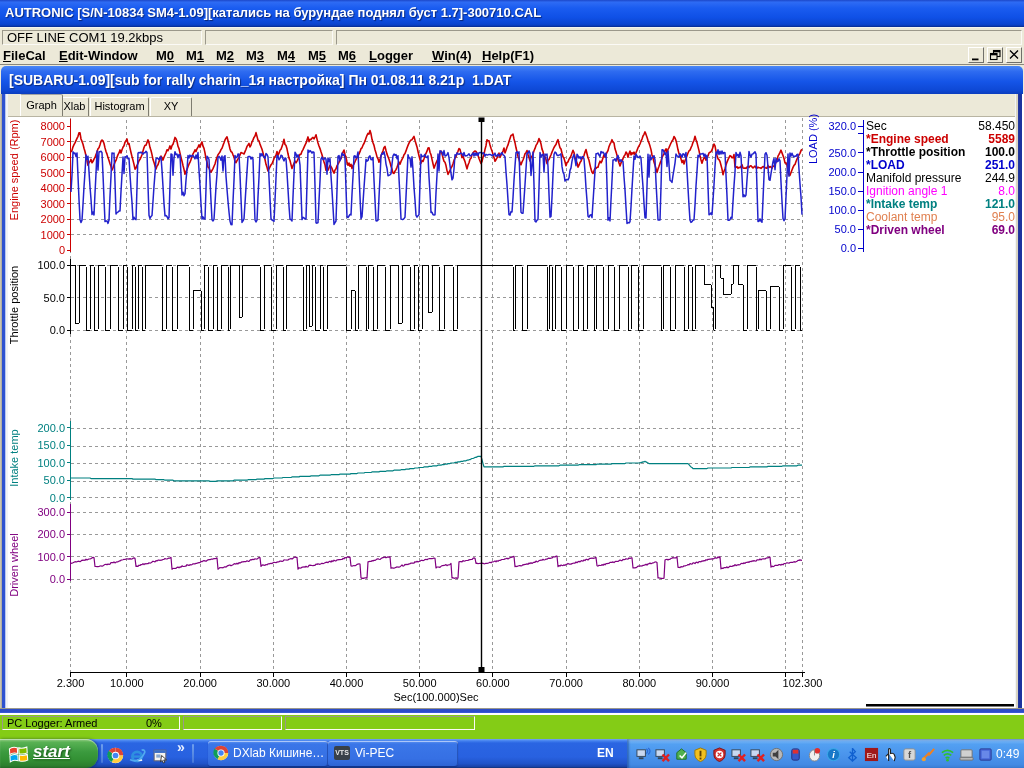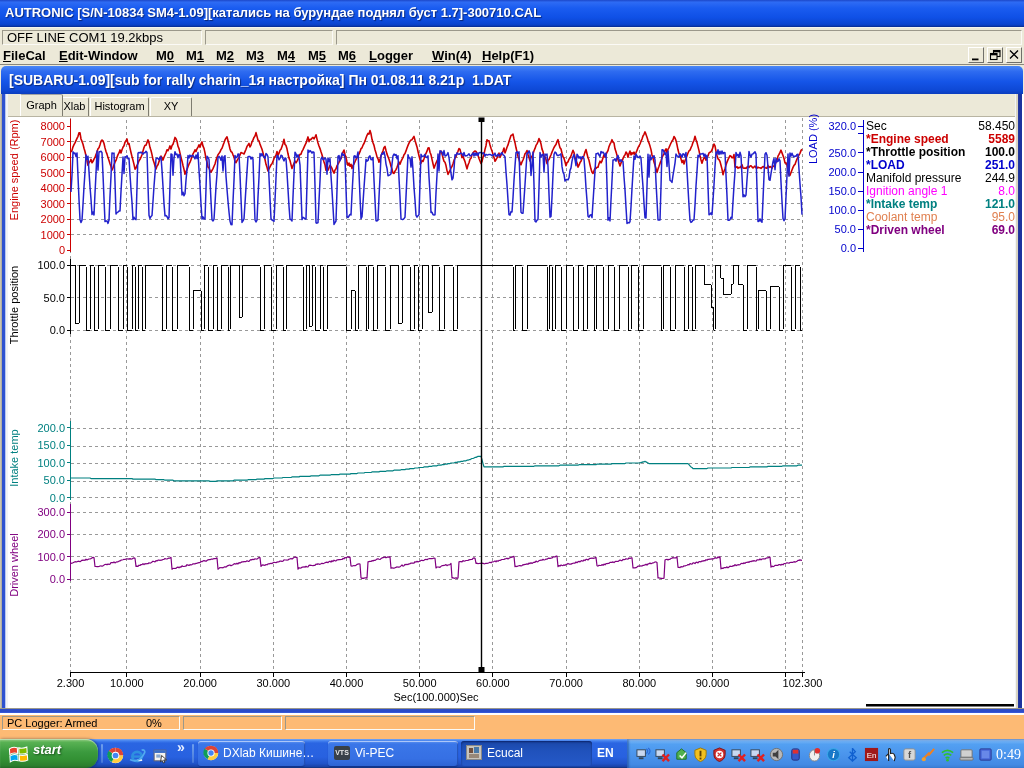--- a/index.html
+++ b/index.html
@@ -22,41 +22,41 @@
 .childtitle span{position:absolute;left:8px;top:0;white-space:nowrap;text-shadow:1px 1px 1px rgba(0,0,30,.5);}
 .cframeL{left:0px;top:94px;width:8px;height:620px;background:linear-gradient(90deg,#C8C5B2 0 1px,#B0AEA2 1px 2px,#2E52D0 2px 5px,#B8C8F0 5px 6px,#F2F4F6 6px 8px);}
 .cframeR{left:1015px;top:94px;width:9px;height:620px;background:linear-gradient(90deg,#F2F4F6 0 1px,#D8D4C4 1px 3px,#25379E 3px 4px,#1C339E 4px 7px,#FFFFFF 7px 9px);}
 .cframeB{left:0px;top:708px;width:1024px;height:7px;background:linear-gradient(180deg,#9A988C 0 1px,#2C4CC8 1px 4px,#3858D8 4px 5px,#FFFFFF 5px 7px);}
 .tabrow{left:8px;top:94px;width:1007px;height:22px;background:#ECE9D8;}
 .tab{position:absolute;bottom:0;height:19px;background:#ECE9D8;border:1px solid #fff;
  border-bottom:none;border-right:1px solid #7E7C70;font-size:11px;color:#000;text-align:center;
  border-radius:2px 2px 0 0;}
 .tab.active{height:22px;z-index:3;border-left:1px solid #fff;border-top:1px solid #a3a3a3;margin-left:12px;}
 .chart{left:8px;top:116px;width:1007px;height:592px;background:#fff;border-top:1px solid #B8B4A2;}
-.statusbar{left:0;top:715px;width:1024px;height:24px;background:#fdba74;}
+.statusbar{left:0;top:715px;width:1024px;height:24px;background:#84cc16;}
 .spanel{position:absolute;top:1px;height:14px;border:1px solid;border-color:#9B988A #FBFAF6 #FBFAF6 #9B988A;
  font-size:11px;color:#000;line-height:12px;padding-left:4px;}
 .taskbar{left:0;top:739px;width:1024px;height:29px;
  background:linear-gradient(180deg,#7AA8F0 0%,#4583F0 6%,#2A65E2 14%,#2861E0 62%,#2053C8 85%,#1941A5 96%,#10306E 100%);}
 .startbtn{position:absolute;left:0;top:0;width:98px;height:29px;border-radius:0 12px 12px 0;
  background:linear-gradient(180deg,#8FCB7E 0%,#58B153 12%,#3B9A3E 45%,#339134 70%,#2C7F2E 92%,#246B26 100%);
  box-shadow:inset 0 1px 1px rgba(255,255,255,.45), 1px 0 3px rgba(0,20,60,.5);}
 .startbtn .stxt{position:absolute;left:33px;top:3px;color:#fff;font-weight:bold;font-style:italic;
- font-size:13px;text-shadow:1px 1px 2px rgba(0,40,0,.6);}
+ font-size:17px;text-shadow:1px 1px 2px rgba(0,40,0,.6);text-decoration:underline;}
 .tbtn{position:absolute;top:2px;height:25px;border-radius:3px;color:#fff;font-size:12px;
  background:linear-gradient(180deg,#5E94F2 0%,#3A76E8 12%,#3670E4 70%,#2E64D4 100%);
  box-shadow:inset 0 1px 0 rgba(255,255,255,.5), inset -1px 0 0 rgba(0,20,90,.3), 0 1px 1px rgba(0,20,90,.35);}
 .tbtn.pressed{background:linear-gradient(180deg,#1A47A8 0%,#2052BC 40%,#2559C8 100%);
  box-shadow:inset 0 1px 2px rgba(0,10,60,.6);}
 .tbtn .lbl{position:absolute;left:25px;top:5px;white-space:nowrap;}
 .tbtn .ticon{position:absolute;left:5px;top:4px;width:16px;height:16px;}
 .tray{position:absolute;left:627px;top:0;width:397px;height:29px;
  background:linear-gradient(180deg,#AACFF8 0%,#6FB0F4 8%,#53A0F2 18%,#4A94EC 55%,#428AE4 88%,#3A7CD2 100%);
  box-shadow:inset 2px 1px 2px rgba(10,40,120,.4);}
-.clock{position:absolute;left:996px;top:8px;color:#fff;font-size:14px;font-family:Liberation Serif, serif;}
+.clock{position:absolute;left:996px;top:8px;color:#fff;font-size:12px;}
 .en-tb{position:absolute;left:597px;top:7px;color:#fff;font-size:12px;font-weight:bold;}
 .qlchev{position:absolute;left:177px;top:0px;color:#E8F0FF;font-size:14px;font-weight:bold;}
 svg text{font-family:"Liberation Sans",sans-serif;}
 </style></head>
 <body>
 <div class="abs titlebar">
     <span>AUTRONIC [S/N-10834 SM4-1.09][катались на бурундае поднял буст 1.7]-300710.CAL</span>
   </div>
 <div class="abs infobar">
  <div class="ipanel" style="left:2px;width:200px;">OFF LINE COM1 19.2kbps</div>
@@ -290,45 +290,37 @@
 <path d="M12 11.6 L8 11.6 L8 13.4 L12.6 13.2 Z" fill="#fff" opacity="0.9"></path>
 <path d="M1.0 11.8 C5 14.2 11 13.4 14.6 5.6 C15.4 3.4 13.8 2.2 11.9 3.1" fill="none" stroke="#52AAF0" stroke-width="1.6"></path>
 </svg>
  <svg class="abs" style="left:152px;top:8px;" width="17" height="17" viewBox="0 0 16 16">
 <rect x="2" y="3" width="11" height="10" fill="#F4F4F0" stroke="#667" stroke-width="1"></rect>
 <rect x="2" y="3" width="11" height="2.6" fill="#3A6EC5"></rect>
 <rect x="4" y="7" width="4" height="3" fill="#88A8D0"></rect>
 <path d="M9 8 L13.6 12 L11 12.2 L12 14.6 L10.6 15 L9.6 12.6 L8 14 Z" fill="#fff" stroke="#222" stroke-width="0.8"></path>
 </svg>
  <span class="qlchev">»</span>
- <div class="tbtn" style="left:198px;width:107px;">
+ <div class="tbtn" style="left:208px;width:120px;">
       <svg class="ticon" width="16" height="16" viewBox="0 0 16 16">
 <circle cx="8" cy="8" r="7.2" fill="#fff"></circle>
 <path d="M8 8 L8 0.8 A7.2 7.2 0 0 1 14.6 5.2 Z" fill="#DB4437" transform="rotate(20 8 8)"></path>
 <path d="M8 0.8 A7.2 7.2 0 0 1 15.2 8 L8 8 Z" fill="#DB4437"></path>
 <path d="M15.2 8 A7.2 7.2 0 0 1 4.4 14.2 L8 8 Z" fill="#FFCD40"></path>
 <path d="M4.4 14.2 A7.2 7.2 0 0 1 1.7 3.6 L8 8 Z" fill="#0F9D58"></path>
 <path d="M1.7 3.6 A7.2 7.2 0 0 1 8 0.8 L8 8 Z" fill="#DB4437"></path>
 <circle cx="8" cy="8" r="3.6" fill="#fff"></circle>
 <circle cx="8" cy="8" r="2.7" fill="#4285F4"></circle>
 </svg>
       <span class="lbl">DXlab Кишине…</span>
     </div>
  <div class="tbtn" style="left:328px;width:130px;padding-left:40px;">
       <div class="abs" style="left:6px;top:5px;width:16px;height:14px;background:#384048;border-radius:2px;color:#E8E8E8;font-size:7px;font-weight:bold;text-align:center;line-height:14px;">VTS</div>
       <span class="lbl" style="left:27px;">Vi-PEC</span>
     </div>
- <div class="tbtn pressed" style="left:461px;width:131px;">
-      <div class="abs" style="left:5px;top:4px;width:16px;height:15px;background:#C8C4BC;border:1px solid #888;">
-<div class="abs" style="left:2px;top:2px;width:4px;height:5px;background:#705040;"></div>
-<div class="abs" style="left:7px;top:1px;width:5px;height:6px;background:#4878A8;"></div>
-<div class="abs" style="left:2px;top:8px;width:10px;height:4px;background:#988878;"></div>
-</div>
-      <span class="lbl" style="left:26px;">Ecucal</span>
-    </div>
  <span class="en-tb">EN</span>
  <div class="tray">
  </div>
  <svg class="abs" style="left:636px;top:8px;" width="15" height="15" viewBox="0 0 16 16">
       <rect x="1" y="3" width="9" height="7" fill="#C8D8F0" stroke="#345" stroke-width="1"></rect>
       <rect x="3" y="11" width="5" height="2" fill="#345"></rect>
       <path d="M11 2 q3 2 0 5 M13 1 q4 3 0 7" stroke="#2A6AD8" stroke-width="1.3" fill="none"></path>
     </svg>
     <svg class="abs" style="left:655px;top:8px;" width="15" height="15" viewBox="0 0 16 16">
       <rect x="1" y="3" width="9" height="7" fill="#C8D8F0" stroke="#345" stroke-width="1"></rect>

